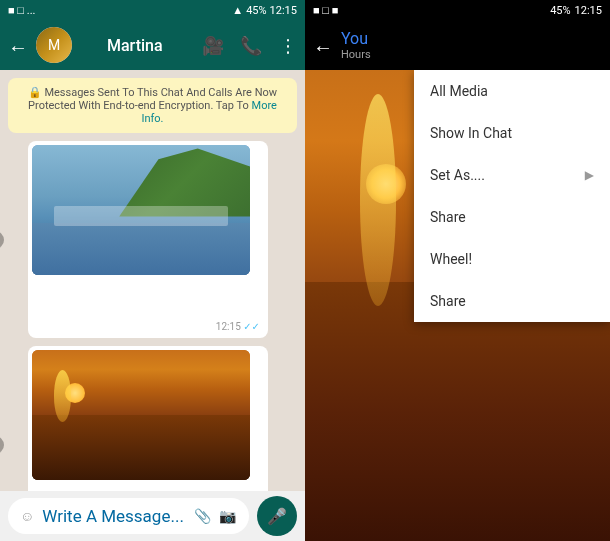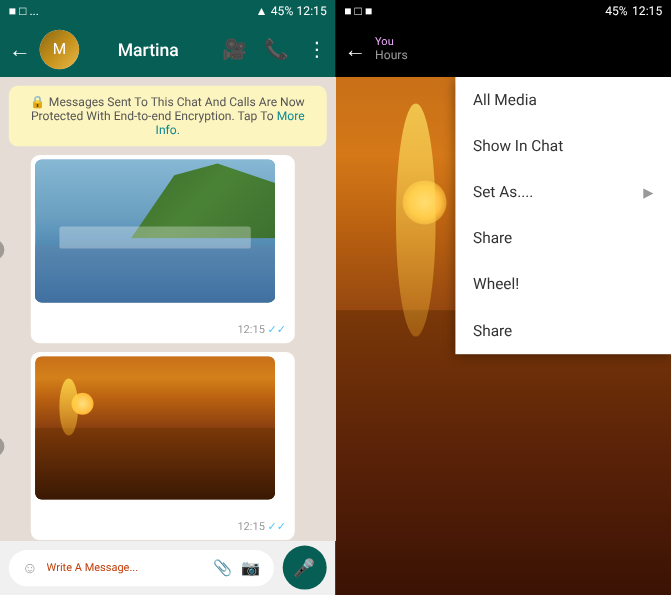--- a/index.html
+++ b/index.html
@@ -177,21 +177,22 @@
       width: 8%;
       height: 40%;
       background: linear-gradient(180deg, rgba(255,220,80,0.8) 0%, rgba(255,180,40,0.4) 100%);
       border-radius: 50%;
     }
 
     .msg-time {
       font-size: 10px;
       color: #999;
       text-align: right;
-      padding: 19px 4px 2px 0;
+      padding: 2px 4px 2px 0;
+      margin-top: 44px;
     }
     .checkmarks { color: #4fc3f7; }
 
     .forward-btn {
       position: absolute;
       left: -22px;
       top: 50%;
       transform: translateY(-50%);
       width: 18px;
       height: 18px;
@@ -258,21 +259,21 @@
 
     .viewer-header {
       background: #000;
       display: flex;
       align-items: center;
       padding: 6px 8px;
       gap: 8px;
       height: 50px;
     }
     .viewer-contact { flex: 1; }
-    .viewer-name { color: #f0abfc; font-size: 10px; }
+    .viewer-name { color: #3b82f6; font-size: 16px; }
     .viewer-time { color: rgba(255,255,255,0.6); font-size: 11px; }
 
     .viewer-body {
       flex: 1;
       overflow: hidden;
       position: relative;
     }
     .sunset-full {
       width: 100%;
       height: 100%;
@@ -394,21 +395,21 @@
           <span>12:15</span>
           <span class="checkmarks"> ✓✓</span>
         </div>
       </div>
     </div>
   </div>
 
   <div class="chat-input-bar">
     <div class="input-box">
       <span>☺</span>
-      <span style="flex:1;color:#c2410c;font-size:10px;">Write A Message...</span>
+      <span style="flex:1;color:#0369a1;font-size:17px;">Write A Message...</span>
       <span>📎</span>
       <span>📷</span>
     </div>
     <div class="mic-btn">
       <span>🎤</span>
     </div>
   </div>
 </div>
 
 <div class="right-panel">

